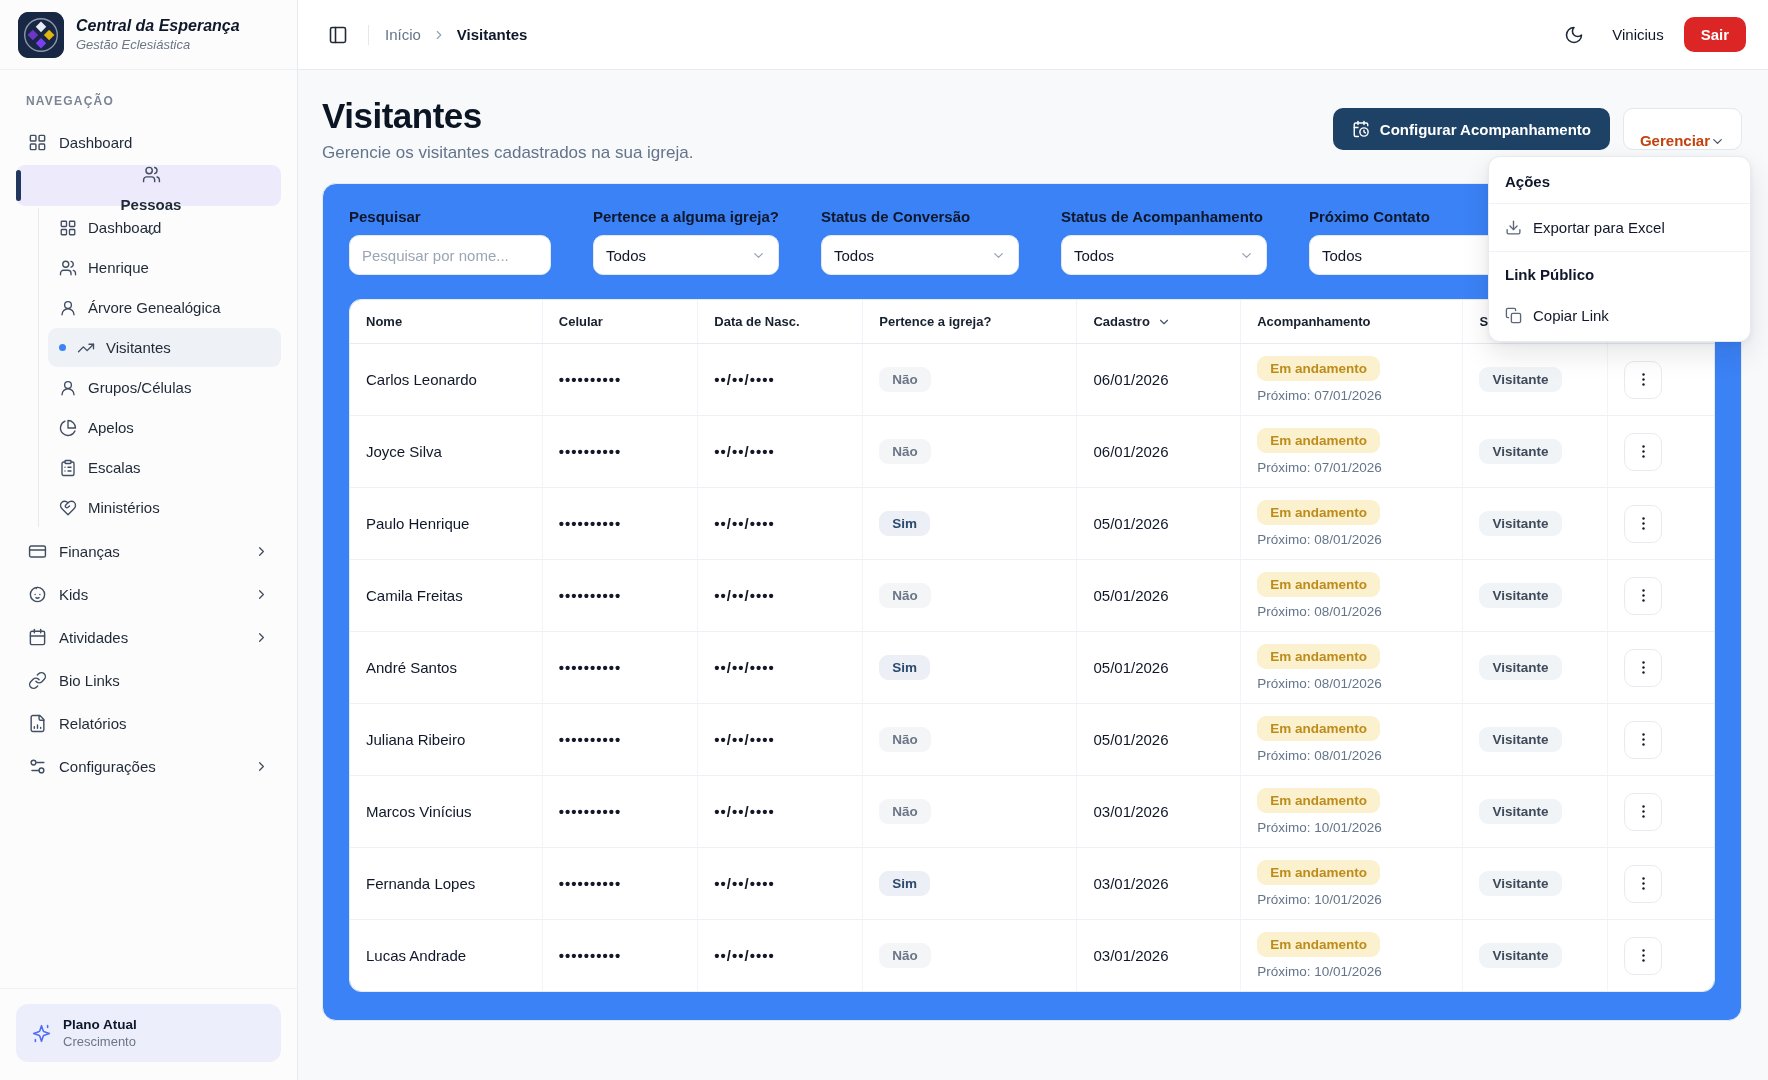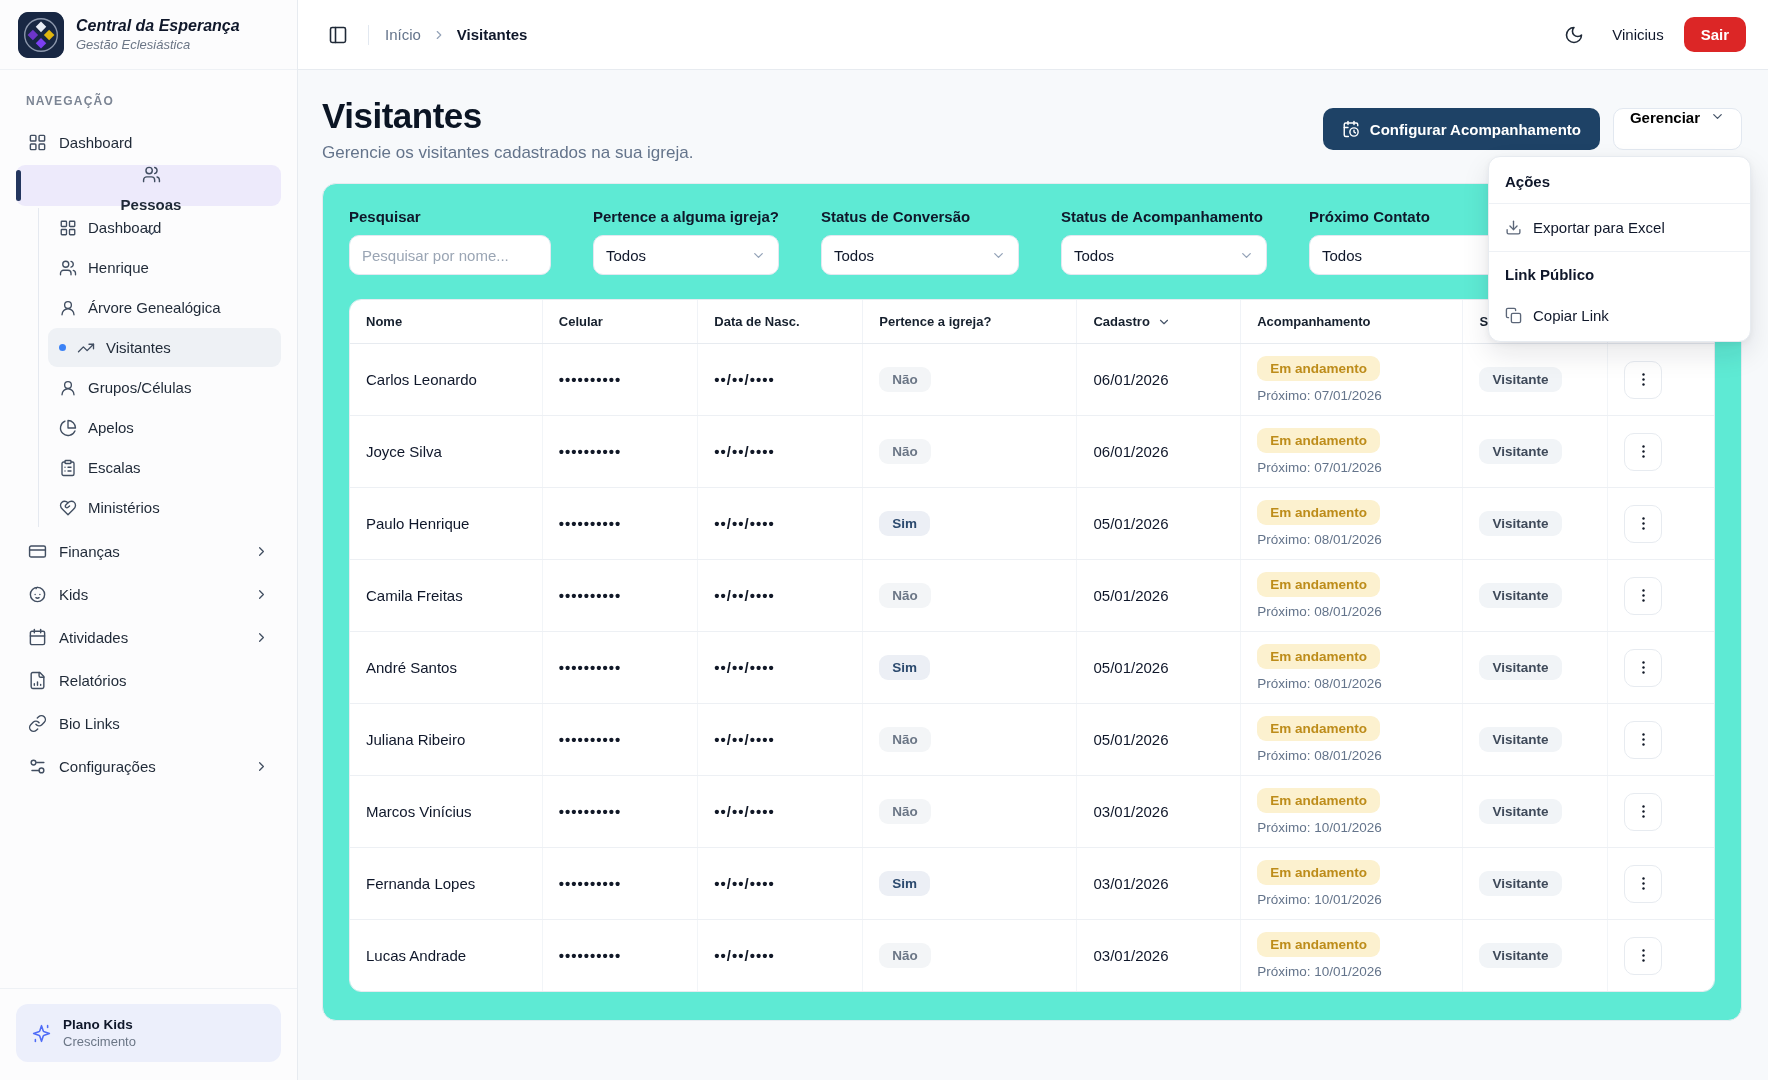--- a/index.html
+++ b/index.html
@@ -73,27 +73,27 @@
   .page-head { display:flex; justify-content:space-between; align-items:flex-start; }
   .page-title { font-size:35px; font-weight:800; color:#0b1524; letter-spacing:-0.5px; }
   .page-sub { font-size:17px; color:#64748b; margin-top:7px; }
   .head-actions { display:flex; gap:13px; margin-top:12px; }
   .btn-primary {
     display:flex; align-items:center; gap:10px; background:#1e4266; color:#fff;
     border:none; border-radius:10px; height:42px; padding:0 19px;
     font-size:15px; font-weight:600; cursor:pointer; font-family:inherit;
   }
   .btn-outline {
-    display:flex; align-items:flex-start; gap:10px; background:#fff; color:#000000;
+    display:flex; align-items:flex-end; background:#fff; color:#c2410c;
     border:1px solid #e2e8f0; border-radius:10px; height:42px; padding:0 16px;
     font-size:15px; font-weight:600; cursor:pointer; font-family:inherit;
   }
 
   .card {
-    margin-top:20px; background:#5eead4; border:1px solid #e7ebf0; border-radius:14px;
+    margin-top:20px; background:#3b82f6; border:1px solid #e7ebf0; border-radius:14px;
     padding:24px 26px 28px 26px;
   }
   .filters { display:flex; gap:42px; }
   .f-label { font-size:15px; font-weight:600; color:#0f172a; display:block; margin-bottom:10px; }
   .control {
     height:40px; border:1px solid #e2e8f0; border-radius:10px; background:#fff;
     display:flex; align-items:center; padding:0 12px; cursor:pointer;
   }
   .control input { border:none; outline:none; width:100%; font-size:15px; font-family:inherit; color:#0f172a; }
   .control input::placeholder { color:#9aa5b4; }
@@ -291,35 +291,35 @@
             <line x1="3" y1="10" x2="21" y2="10"></line>
           </svg>
         <span class="lbl">Atividades</span>
         <svg class="chev" width="15" height="15" viewBox="0 0 24 24" fill="none" stroke="currentColor" stroke-width="2" stroke-linecap="round" stroke-linejoin="round">
             <polyline points="9 6 15 12 9 18"></polyline>
           </svg>
       </div>
 
       <div class="nav-item">
         <svg width="19" height="19" viewBox="0 0 24 24" fill="none" stroke="currentColor" stroke-width="1.8" stroke-linecap="round" stroke-linejoin="round">
+            <path d="M10 13a5 5 0 0 0 7.54.54l3-3a5 5 0 0 0-7.07-7.07l-1.72 1.71"></path>
+            <path d="M14 11a5 5 0 0 0-7.54-.54l-3 3a5 5 0 0 0 7.07 7.07l1.71-1.71"></path>
+          </svg>
+        <span class="lbl">Bio Links</span>
+      </div>
+
+      <div class="nav-item">
+        <svg width="19" height="19" viewBox="0 0 24 24" fill="none" stroke="currentColor" stroke-width="1.8" stroke-linecap="round" stroke-linejoin="round">
             <path d="M15 2H6a2 2 0 0 0-2 2v16a2 2 0 0 0 2 2h12a2 2 0 0 0 2-2V7Z"></path>
             <path d="M14 2v4a2 2 0 0 0 2 2h4"></path>
             <path d="M8 18v-2"></path>
             <path d="M12 18v-4"></path>
             <path d="M16 18v-1"></path>
           </svg>
         <span class="lbl">Relatórios</span>
-      </div>
-
-      <div class="nav-item">
-        <svg width="19" height="19" viewBox="0 0 24 24" fill="none" stroke="currentColor" stroke-width="1.8" stroke-linecap="round" stroke-linejoin="round">
-            <path d="M10 13a5 5 0 0 0 7.54.54l3-3a5 5 0 0 0-7.07-7.07l-1.72 1.71"></path>
-            <path d="M14 11a5 5 0 0 0-7.54-.54l-3 3a5 5 0 0 0 7.07 7.07l1.71-1.71"></path>
-          </svg>
-        <span class="lbl">Bio Links</span>
       </div>
 
       <div class="nav-item">
         <svg width="19" height="19" viewBox="0 0 24 24" fill="none" stroke="currentColor" stroke-width="1.8" stroke-linecap="round" stroke-linejoin="round">
             <path d="M20 7h-9"></path>
             <path d="M14 17H5"></path>
             <circle cx="17" cy="17" r="3"></circle>
             <circle cx="7" cy="7" r="3"></circle>
           </svg>
         <span class="lbl">Configurações</span>
@@ -330,21 +330,21 @@
     </nav>
 
     <div class="sidebar-footer">
       <div class="plan-box">
         <svg width="21" height="21" viewBox="0 0 24 24" fill="none" stroke="#4f6cf7" stroke-width="1.8" stroke-linecap="round" stroke-linejoin="round">
             <path d="M12 3l1.9 5.8a2 2 0 0 0 1.3 1.3L21 12l-5.8 1.9a2 2 0 0 0-1.3 1.3L12 21l-1.9-5.8a2 2 0 0 0-1.3-1.3L3 12l5.8-1.9a2 2 0 0 0 1.3-1.3Z"></path>
             <path d="M19 3v2"></path>
             <path d="M5 19v2"></path>
           </svg>
         <div>
-          <div class="plan-title">Plano Kids</div>
+          <div class="plan-title">Plano Atual</div>
           <div class="plan-name">Crescimento</div>
         </div>
       </div>
     </div>
   </aside>
 
   <div class="main">
 
     <header class="topbar">
       <button class="icon-btn">

